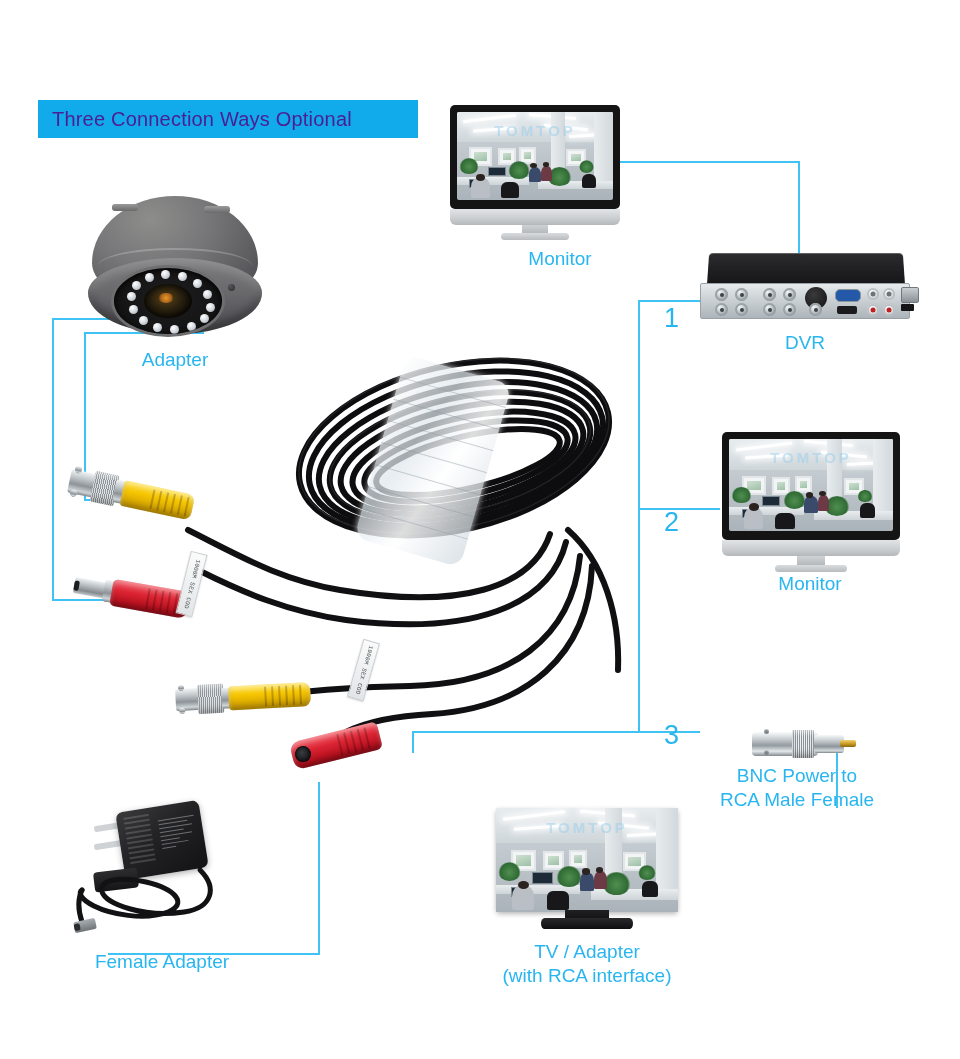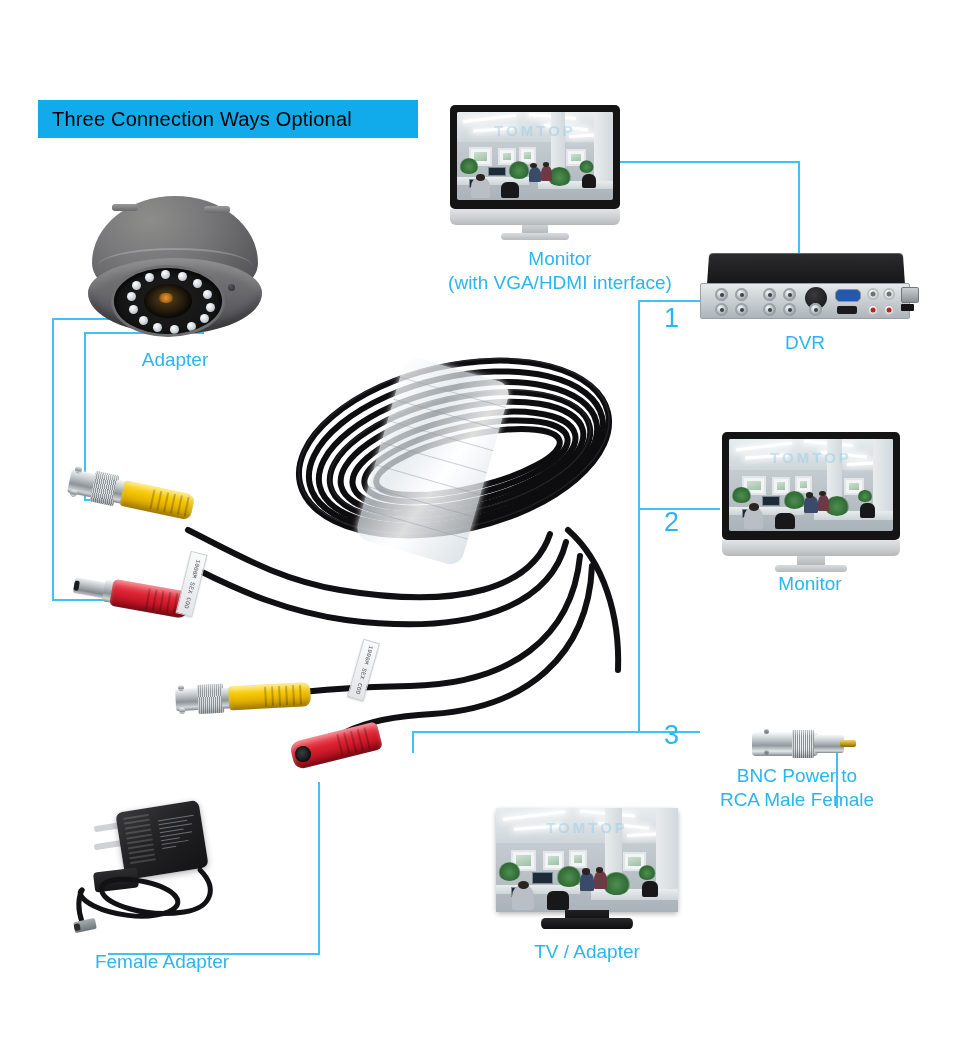--- a/index.html
+++ b/index.html
@@ -18,21 +18,21 @@
   #banner{
     position:absolute;
     left:38px; top:100px;
     width:380px; height:38px;
     background:#11aaea;
     display:flex; align-items:center;
     padding-left:14px;
     box-sizing:border-box;
   }
   #banner .t{
-    color:#000000;
+    color:#4c1d95;
     font-size:20px;
     letter-spacing:.2px;
     white-space:nowrap;
   }
   
   .label{
     position:absolute;
     color:#29b6f0;
     font-size:19px;
     line-height:24px;
@@ -405,21 +405,20 @@
         </div>
         <div class="wm">TOMTOP</div>
       </div>
     </div>
     <div class="chinbar" style="top:104px;height:16px;"></div>
     <div class="neck" style="top:120px;width:26px;height:9px;"></div>
     <div class="foot" style="top:128px;width:68px;height:7px;"></div>
   </div>
   <div class="label" style="left:425px;top:247px;width:270px;">
     <span>Monitor</span>
-    <span class="l2">(with VGA/HDMI interface)</span>
   </div>
 
   <div id="dvr">
     <div class="dvr-top"></div>
     <div class="dvr-face">
       <div class="bnc-port" style="left:14px;top:4px;"></div>
       <div class="bnc-port" style="left:34px;top:4px;"></div>
       <div class="bnc-port" style="left:14px;top:19px;"></div>
       <div class="bnc-port" style="left:34px;top:19px;"></div>
       <div class="bnc-port" style="left:62px;top:4px;"></div>
@@ -540,20 +539,21 @@
           <div class="chair" style="left:80%;top:70%;width:9%;height:16%;"></div>
         </div>
         <div class="wm">TOMTOP</div>
       </div>
     </div>
     <div class="tv-neck"></div>
     <div class="tv-foot"></div>
   </div>
   <div class="label" style="left:467px;top:940px;width:240px;">
     <span>TV / Adapter</span>
+    <span class="l2">(with RCA interface)</span>
   </div>
 
   <div id="psu">
     <div class="psu-prong" style="left:22px;top:18px;width:30px;height:6px;transform:rotate(-9deg);"></div>
     <div class="psu-prong" style="left:22px;top:36px;width:30px;height:6px;transform:rotate(-9deg);"></div>
     <div class="psu-brick">
       <div class="fins">
         <i></i>
           <i></i>
           <i></i>

